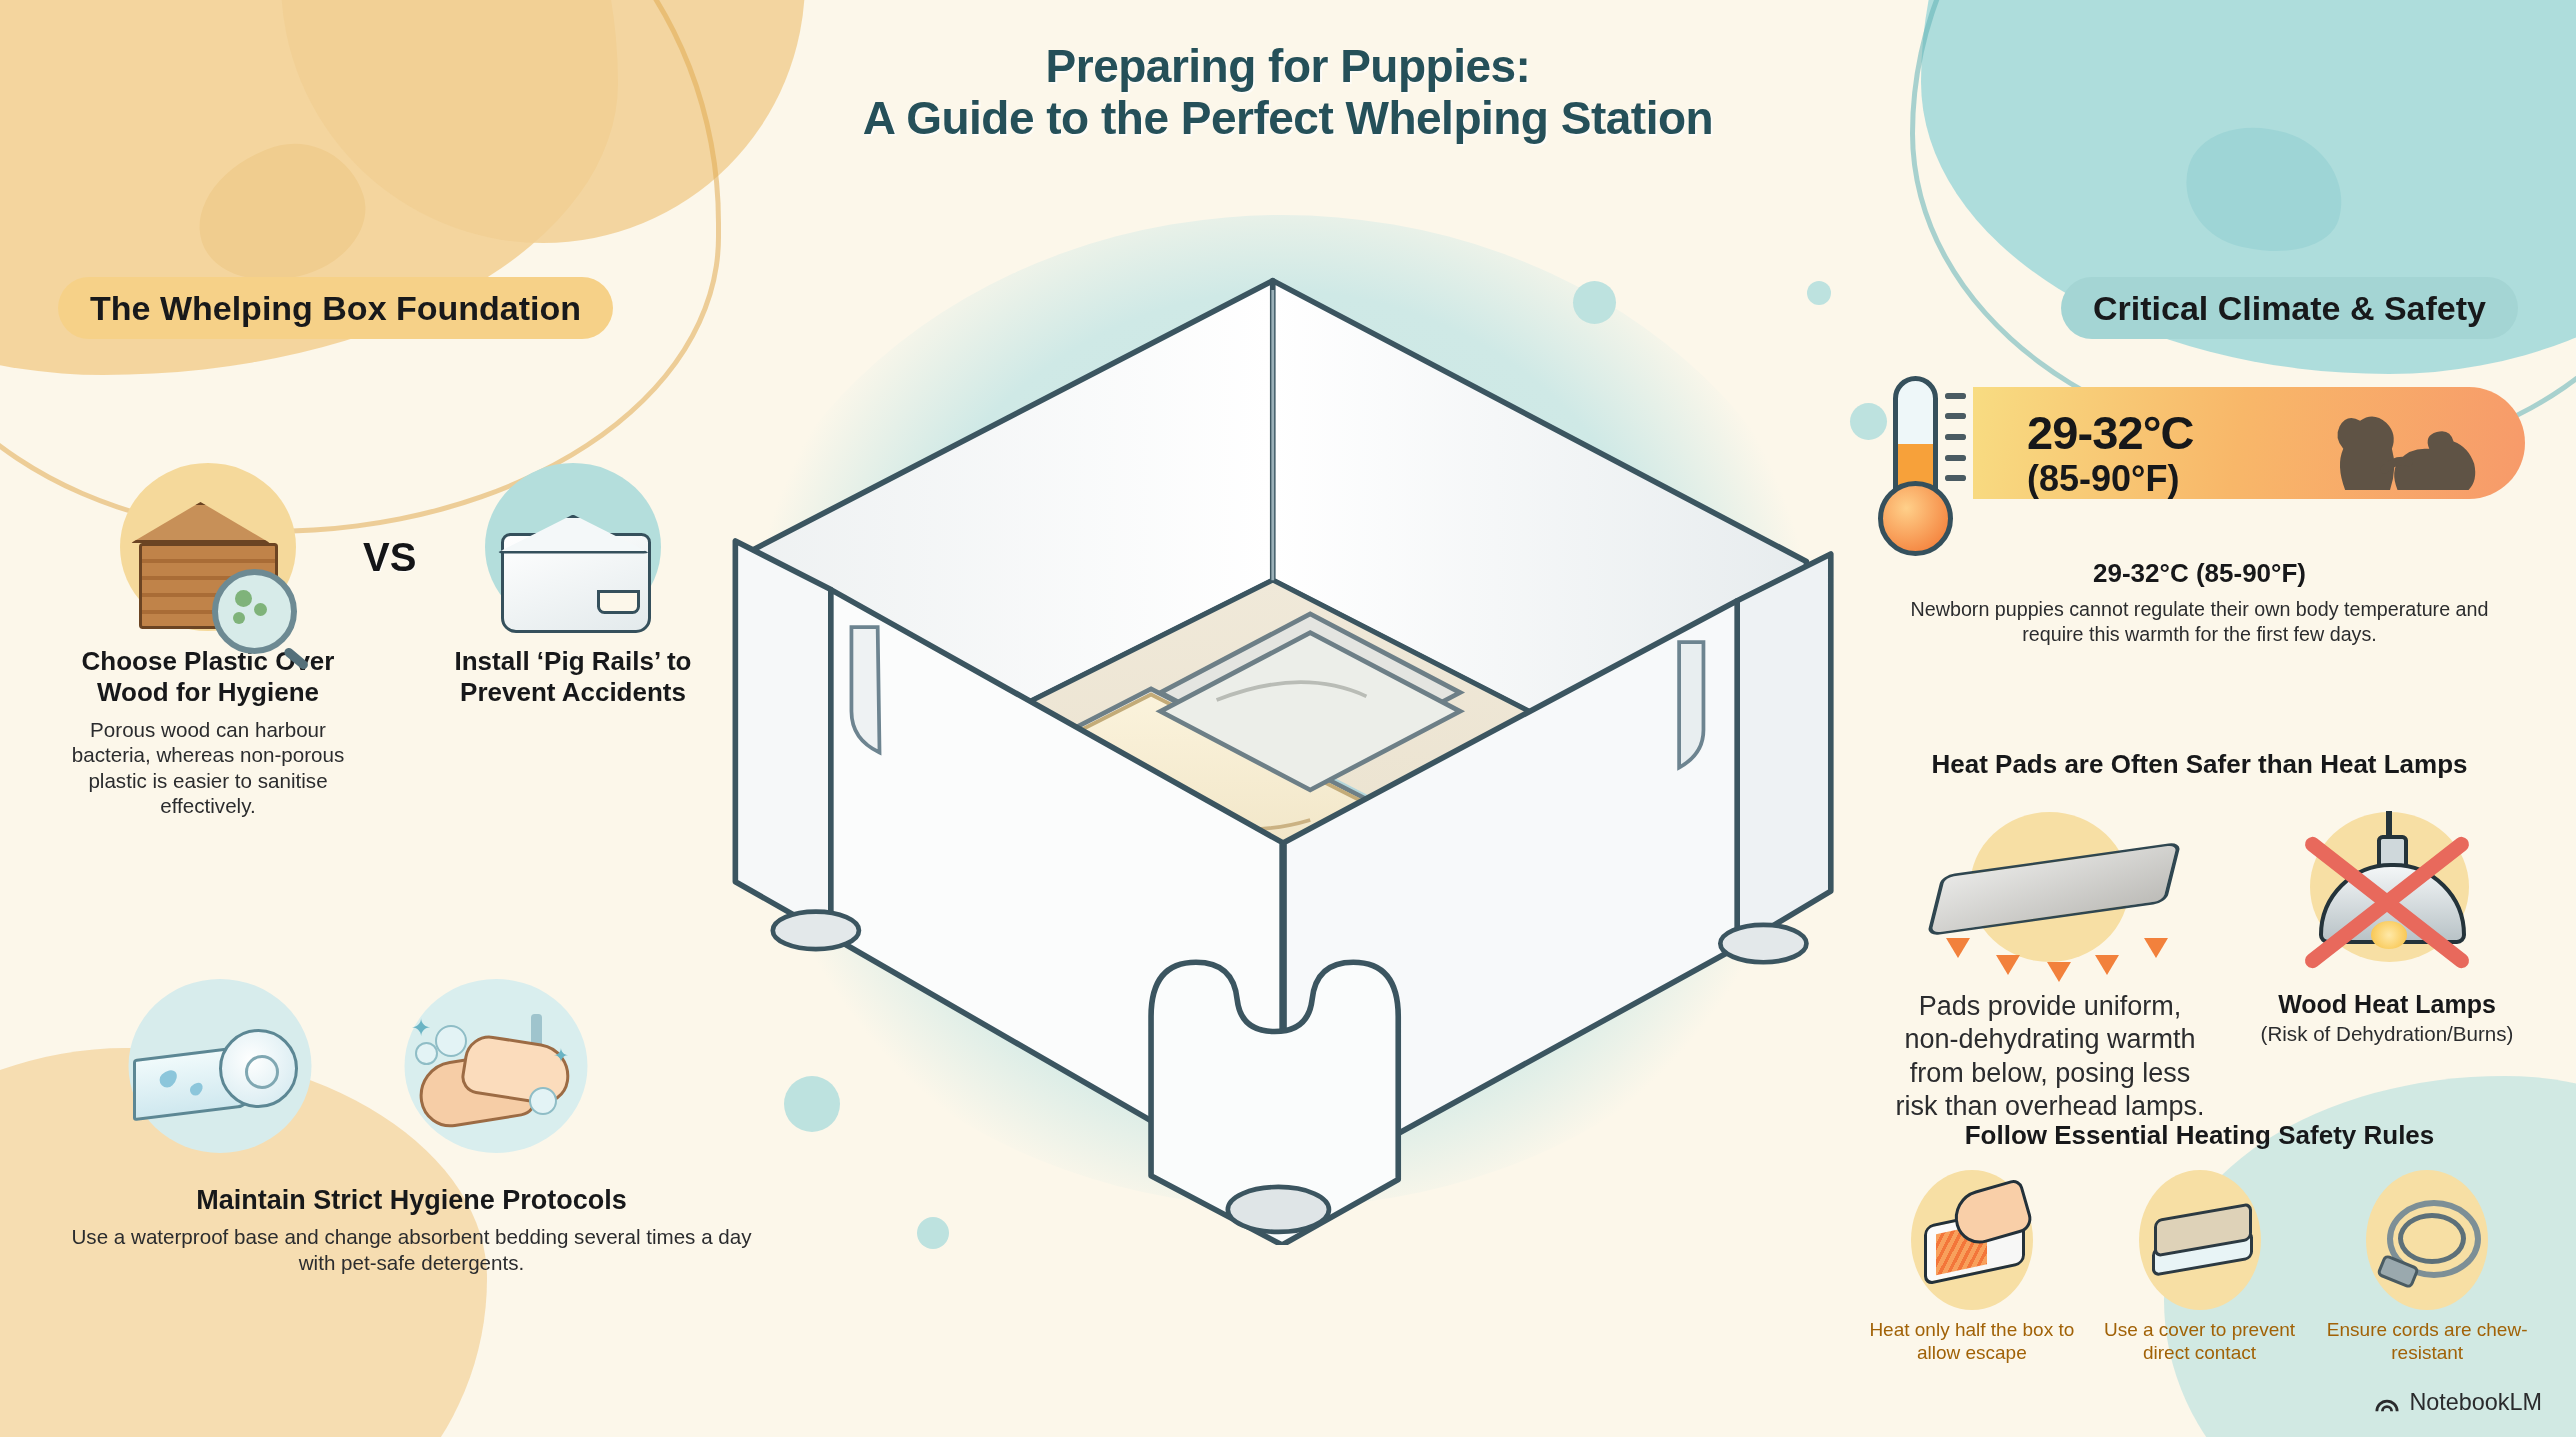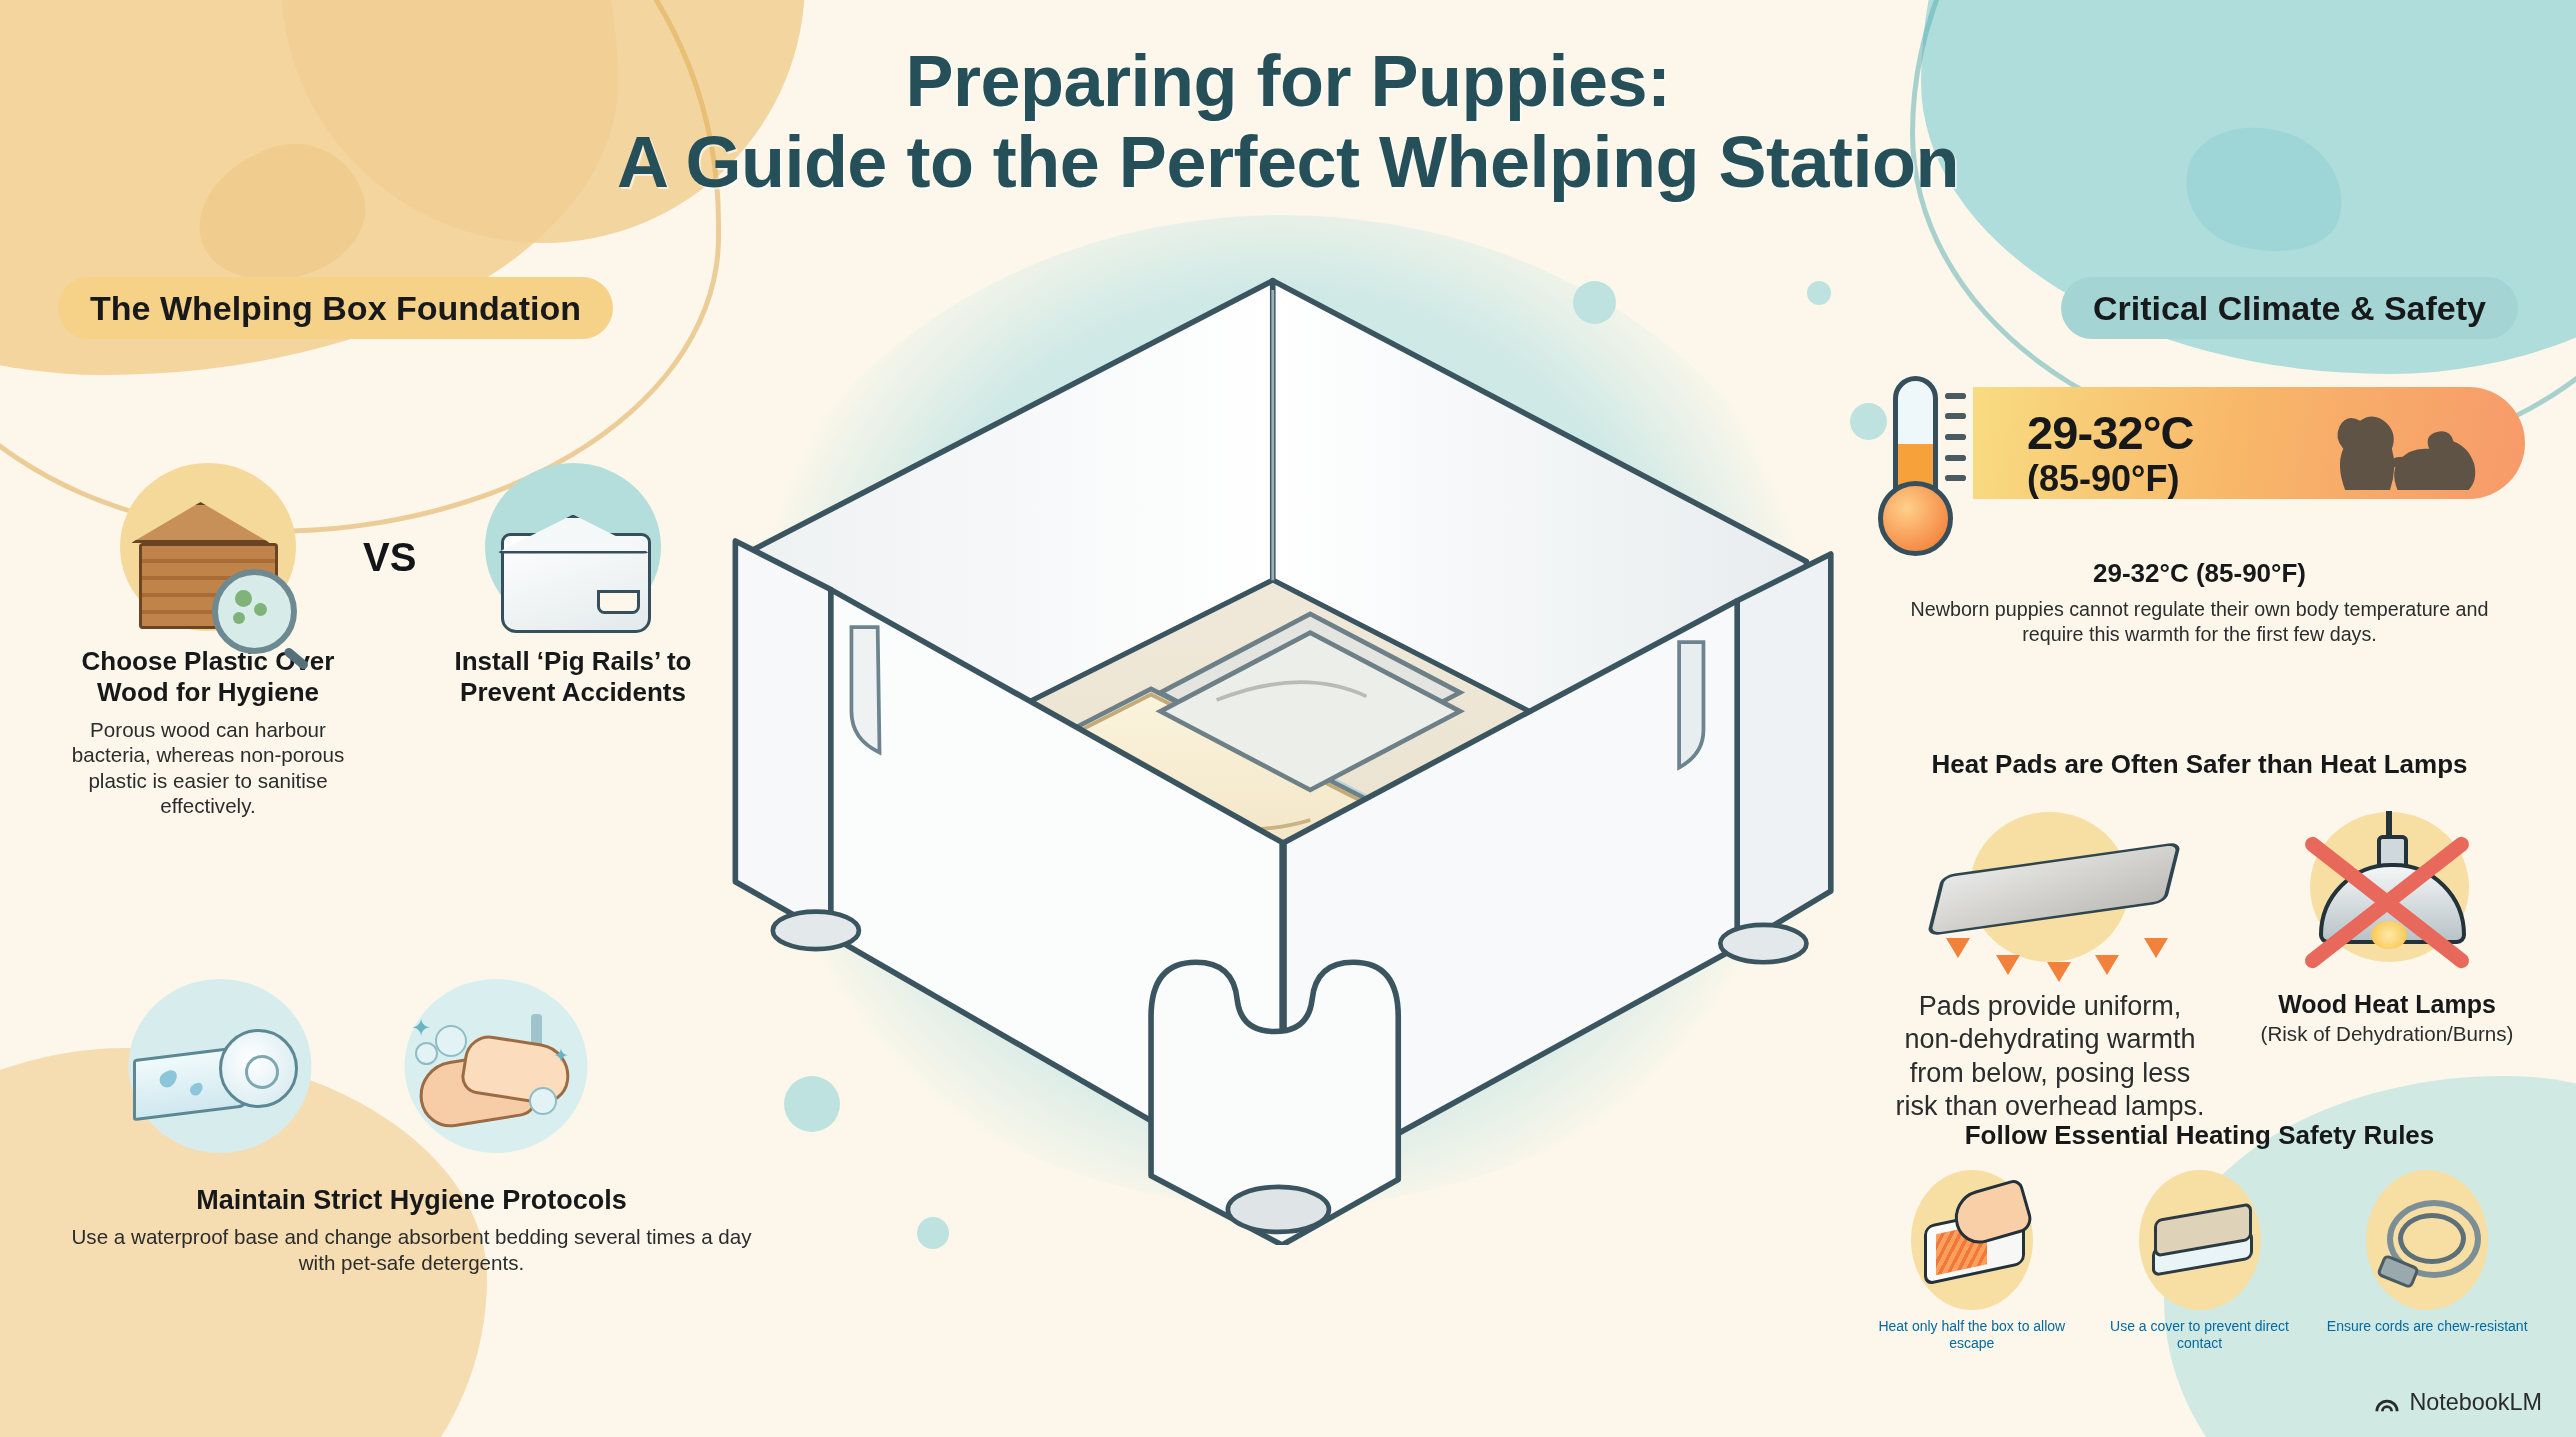--- a/index.html
+++ b/index.html
@@ -96,21 +96,21 @@
   .hb2 { left:1807px; top:281px; width:24px; height:24px; }
   .hb3 { left:1850px; top:403px; width:37px; height:37px; }
   .hb4 { left:784px; top:1076px; width:56px; height:56px; }
   .hb5 { left:917px; top:1217px; width:32px; height:32px; }
 
   
   .title {
     position:absolute; left:0; right:0; top:41px;
     text-align:center;
     color:#255059;
-    font-size:72px;
+    font-size:46px;
     font-weight:bold;
     line-height:1.12;
     letter-spacing:-0.5px;
     text-shadow: 1.9px 1.9px 0 rgba(255,255,255,.6);
   }
   .title .l2 { display:block; }
 
   
   .pill {
     position:absolute;
@@ -316,21 +316,21 @@
      background:radial-gradient(circle,#ffe9a8,#f7bf3e); border-radius:50%; }
   .xbar { position:absolute; left:9.4px; top:81px; width:204px; height:15px;
      background:#e8695c; border-radius:7.5px; }
 
   .rules-head { position:absolute; left:1872px; top:1120px; width:655px; text-align:center;
     font-size:26px; font-weight:bold; color:#17181a; }
   .rules-row { position:absolute; left:1858px; top:1170px; width:683px; display:flex; }
   .rule { width:228px; text-align:center; }
   .rule .oval { width:122px; height:140px; border-radius:50%; background:#f7dfa4;
     margin:0 auto; position:relative; }
-  .rule .cap { font-size:14px; color:#0369a1; line-height:1.22; margin-top:7.5px; }
+  .rule .cap { font-size:19px; color:#a16207; line-height:1.22; margin-top:7.5px; }
 
   
   .r1-pad { position:absolute; left:13px; top:45px; width:95px; height:54px;
     background:linear-gradient(110deg,#fbfbfa 45%, #f7f7f6 45%);
     border:3.7px solid #23313a; border-radius:9.4px; transform:skewY(-12deg); }
   .r1-heat { position:absolute; left:9.4px; top:7.5px; width:51px; height:41px;
     background:repeating-linear-gradient(120deg,#f8a05c 0 4.7px,#f3763a 4.7px 8.4px); }
   .r1-hand { position:absolute; left:43px; top:17px; width:69px; height:47px;
     background:#f9cfa8; border:3.7px solid #23313a; border-radius:37px 13px 19px 32px;
     transform:rotate(-16deg); }

